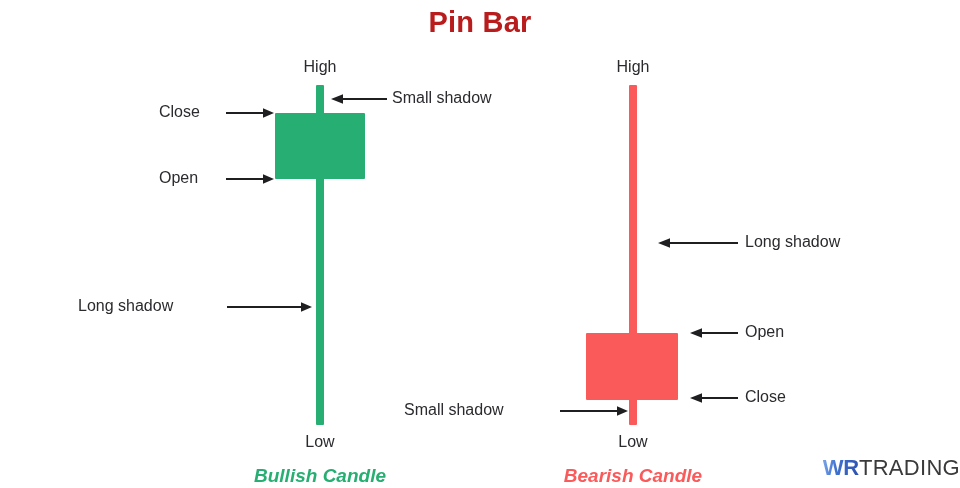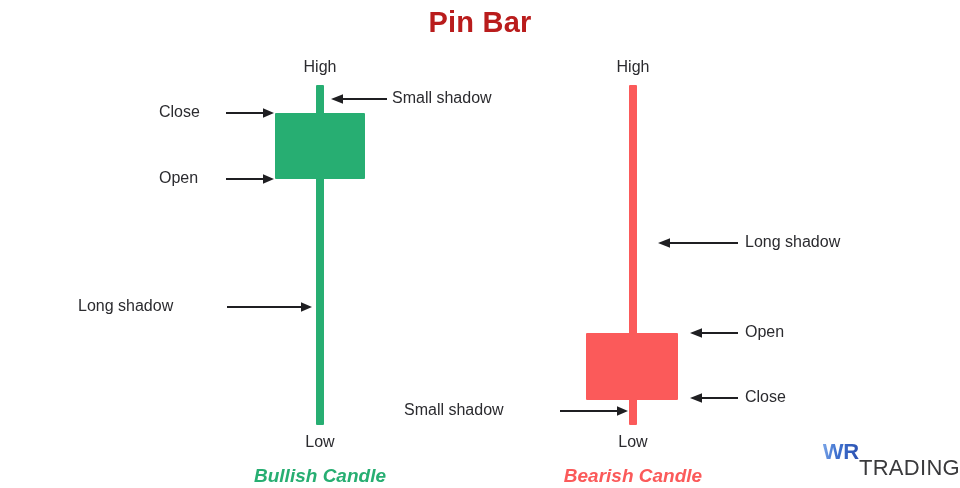--- a/index.html
+++ b/index.html
@@ -90,21 +90,20 @@
     background: linear-gradient(100deg, #7fa8e8 0%, #3f72d0 38%, #2b4fae 100%);
     -webkit-background-clip: text;
     background-clip: text;
     color: transparent;
     font-style: normal;
   }
   .logo .trading {
     color: #3a3a3c;
     font-weight: normal;
     letter-spacing: 0.3px;
-    margin-top: 16px;
   }
 </style>
 </head>
 <body>
 
 <div id="stage">
 
   <div class="title">Pin Bar</div>
 
   <div>

